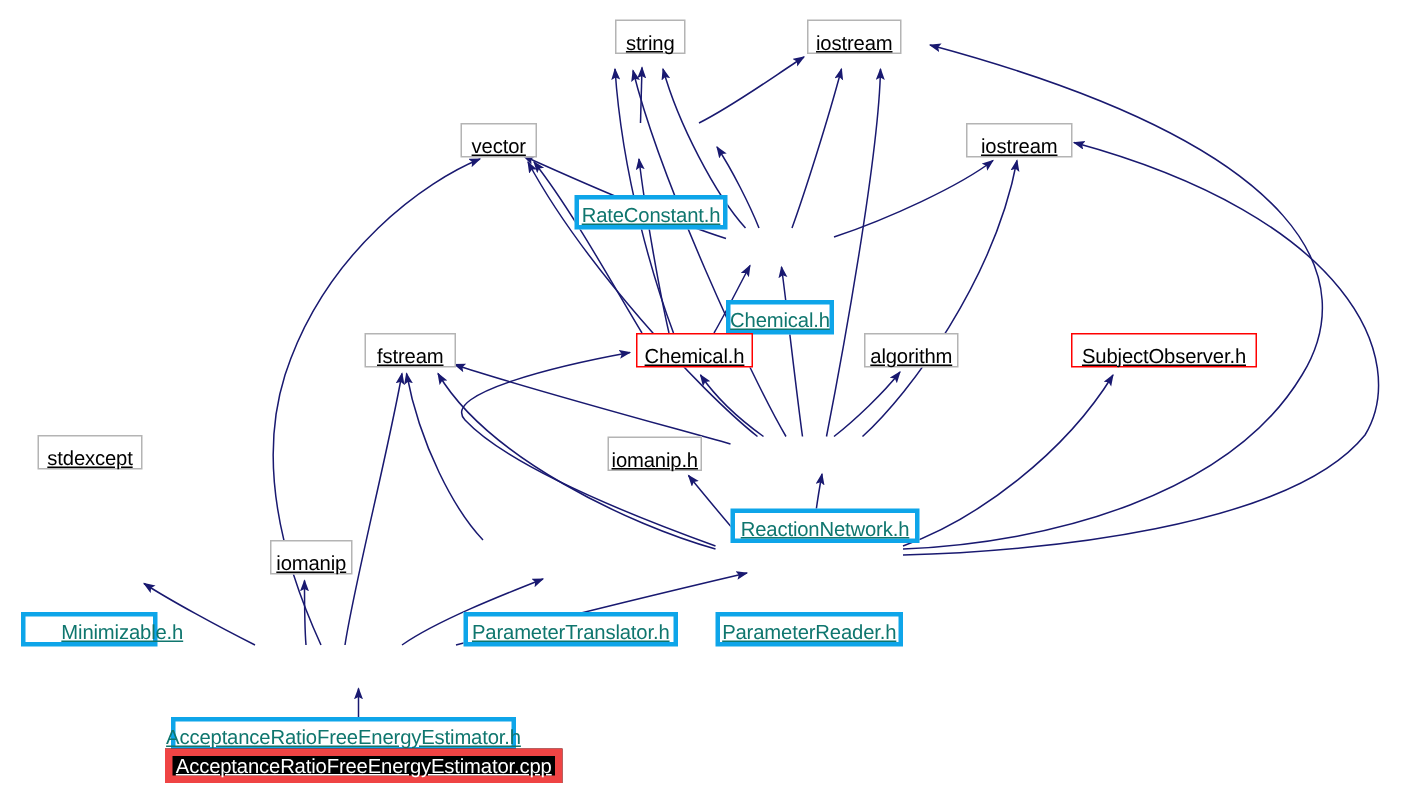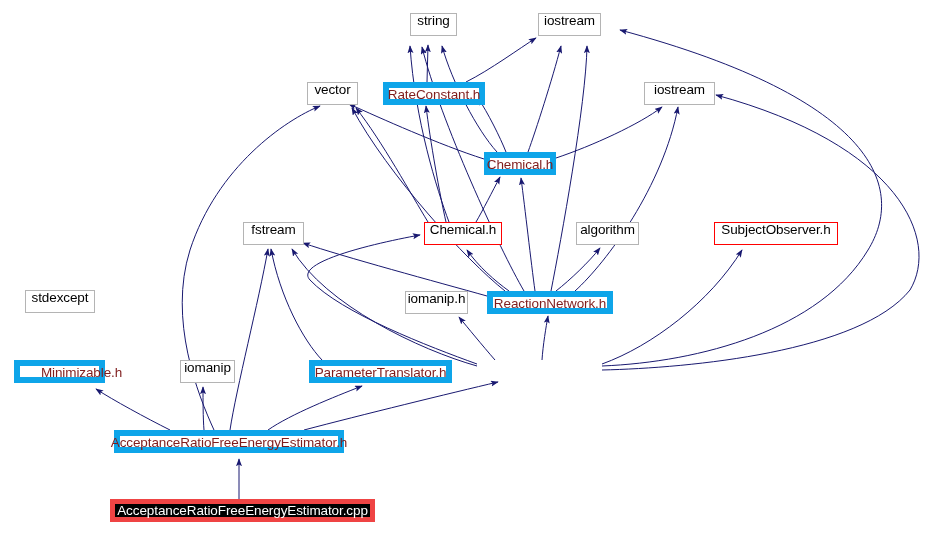--- a/index.html
+++ b/index.html
@@ -28,43 +28,45 @@
     position: absolute;
     left: 0;
     top: 0;
     width: 949px;
     height: 534px;
   }
   .graph-node {
     position: absolute;
     box-sizing: border-box;
     display: flex;
-    align-items: flex-start;
+    align-items: flex-end;
     justify-content: center;
     white-space: nowrap;
     background: #ffffff;
     font-size: 13.5px;
     line-height: 1;
     letter-spacing: -0.1px;
     color: #000000;
     border: 1px solid #b0b0b0;
     height: 23px;
     cursor: pointer;
+    text-decoration: underline;
   }
   .graph-node .node-label {
     display: block;
     padding: 0 4px;
   }
   .node-kind-system {
     border: 1px solid #b4b4b4;
     color: #000000;
   }
   .node-kind-local {
-    border: 6px solid #0ea5e9;
-    color: #7f1d1d;
+    border: 3px solid #0ea5e9;
+    color: #0f766e;
+    margin-top: 48px;
   }
   .node-kind-highlight {
     border: 1px solid #ff0000;
     color: #000000;
   }
   .node-kind-root {
     border: 5px solid #ef4444;
     background: #000000;
     color: #ffffff;
   }
@@ -158,20 +160,23 @@
       </div>
       <div class="graph-node node-kind-local" style="left: 14px; top: 360px; width: 91px; height: 23px; padding-left: 44px;">
         <span class="node-label">Minimizable.h</span>
       </div>
       <div class="graph-node node-kind-system" style="left: 180px; top: 360px; width: 55px; height: 23px;">
         <span class="node-label">iomanip</span>
       </div>
       <div class="graph-node node-kind-local" style="left: 309px; top: 360px; width: 143px; height: 23px;">
         <span class="node-label">ParameterTranslator.h</span>
       </div>
+      <div class="graph-node node-kind-local" style="left: 477px; top: 360px; width: 125px; height: 23px;">
+        <span class="node-label">ParameterReader.h</span>
+      </div>
       <div class="graph-node node-kind-local" style="left: 114px; top: 430px; width: 230px; height: 23px;">
         <span class="node-label">AcceptanceRatioFreeEnergyEstimator.h</span>
       </div>
       <div class="graph-node node-kind-root" style="left: 110px; top: 499px; width: 265px; height: 23px;">
         <span class="node-label">AcceptanceRatioFreeEnergyEstimator.cpp</span>
       </div>
     </div>
 </div>
 
 </body></html>

